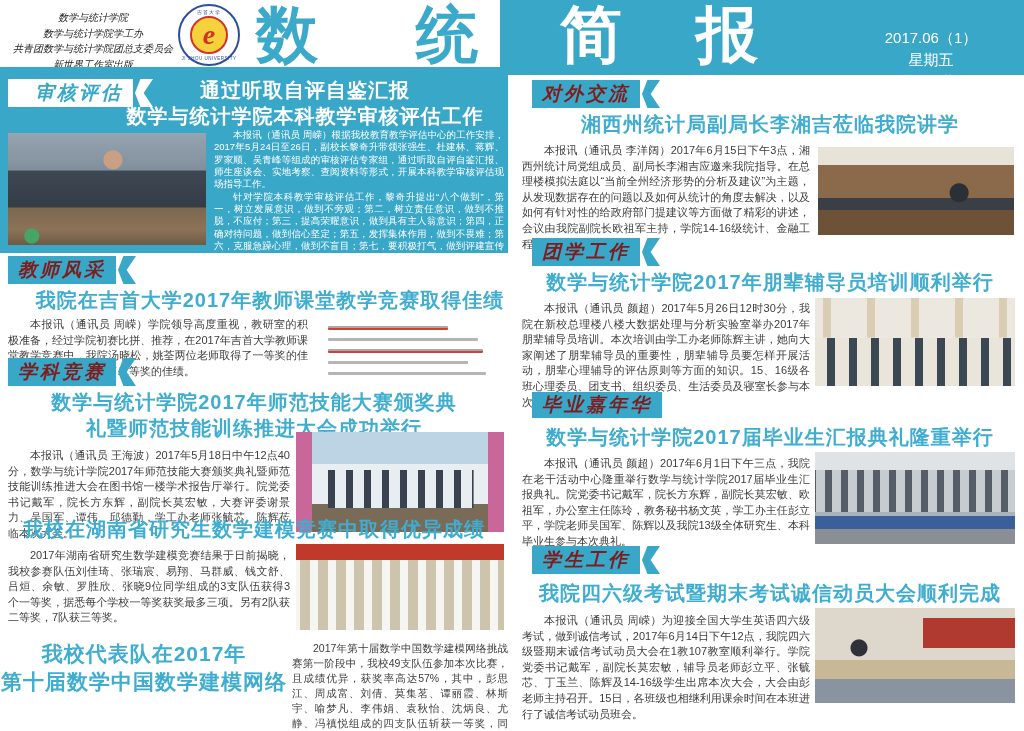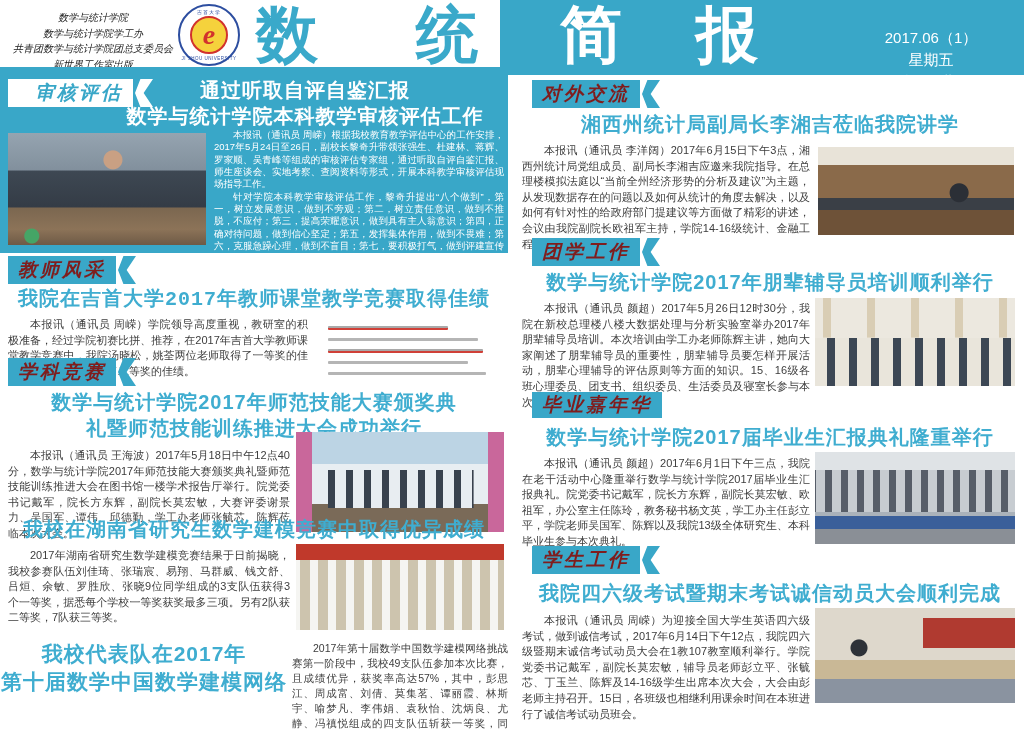--- a/index.html
+++ b/index.html
@@ -102,21 +102,21 @@
     <div class="body-txt on-teal" style="left:214px;top:62px;width:290px;height:120px;">
       <p>本报讯（通讯员 周嵘）根据我校教育教学评估中心的工作安排，2017年5月24日至26日，副校长黎奇升带领张强生、杜建林、蒋辉、罗家顺、吴青峰等组成的审核评估专家组，通过听取自评自鉴汇报、师生座谈会、实地考察、查阅资料等形式，开展本科教学审核评估现场指导工作。</p>
       <p>针对学院本科教学审核评估工作，黎奇升提出“八个做到”，第一，树立发展意识，做到不旁观；第二，树立责任意识，做到不推脱，不应付；第三，提高荣耀意识，做到具有主人翁意识；第四，正确对待问题，做到信心坚定；第五，发挥集体作用，做到不畏难；第六，克服急躁心理，做到不盲目；第七，要积极打气，做到评建宣传与引导；第八，加强监督与管理，做到奖罚分明。</p>
     </div>
   </div>
 
   <div class="tag teal" style="left:8px;top:256px;">
     <span class="lbl">教师风采</span>
     <span class="chev"></span>
   </div>
-  <div class="h-title" style="left:0;top:287px;width:508px;font-family:Liberation Mono, monospace;">
+  <div class="h-title" style="left:16px;top:287px;width:508px;">
     <div>我院在吉首大学2017年教师课堂教学竞赛取得佳绩</div>
   </div>
   <div class="body-txt" style="left:8px;top:317px;width:300px;">
     <p>本报讯（通讯员 周嵘）学院领导高度重视，教研室的积极准备，经过学院初赛比拼、推荐，在2017年吉首大学教师课堂教学竞赛中，我院汤晓松，姚荃两位老师取得了一等奖的佳绩，雷亿辉老师取得了二等奖的佳绩。</p>
   </div>
   <div class="doc-snippet" style="left:318px;top:318px;width:182px;height:74px;">
     <div class="ln red" style="width:120px;"></div>
     <div class="ln" style="width:150px;"></div>
     <div class="ln red" style="width:155px;"></div>
     <div class="ln" style="width:140px;"></div>

